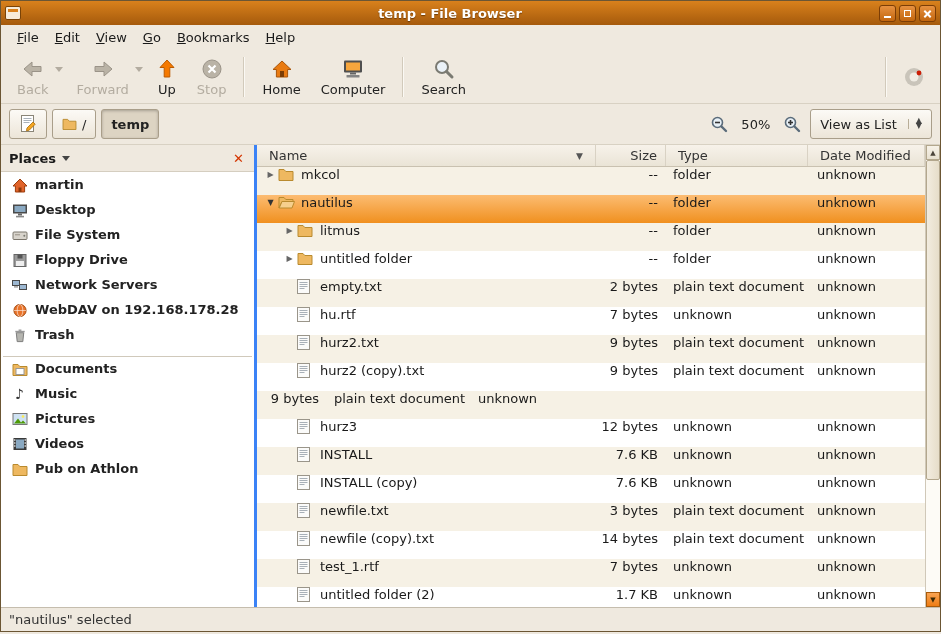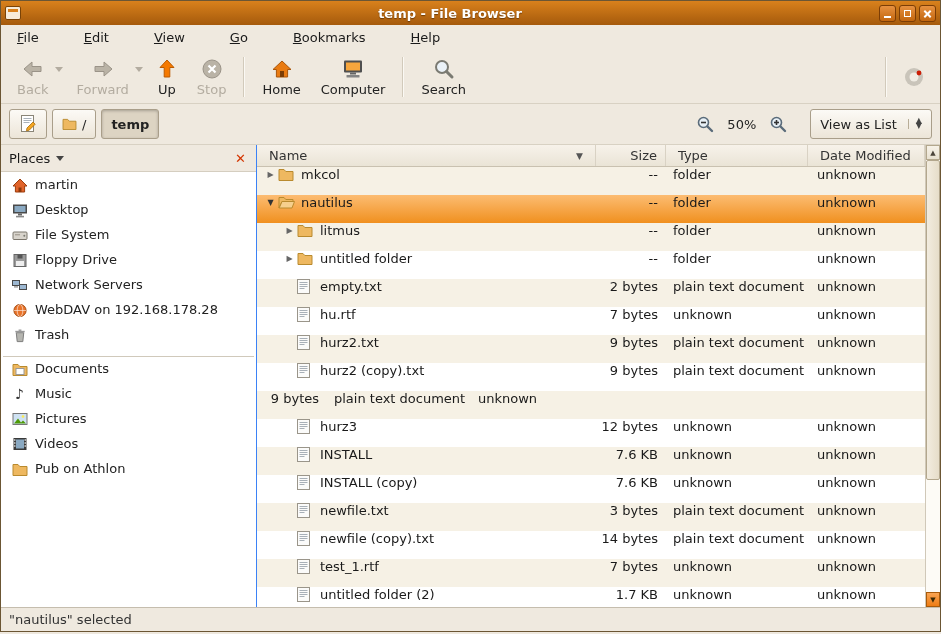--- a/index.html
+++ b/index.html
@@ -16,21 +16,21 @@
   .tb-buttons { display: flex; gap: 3px; }
   .wbtn { width: 17px; height: 17px; border: 1px solid #7c3d05; border-radius: 3px;
     background: linear-gradient(#e79140, #c2660e); position: relative; }
   .wbtn.min::after { content:""; position:absolute; left:4px; right:4px; bottom:3px; height:2px; background:#fff; }
   .wbtn.max::after { content:""; position:absolute; left:4px; right:4px; top:4px; bottom:4px; border:1.5px solid #fff; }
   .wbtn.close::before, .wbtn.close::after { content:""; position:absolute; left:3px; top:7px; width:9px; height:2px; background:#fff; }
   .wbtn.close::before { transform: rotate(45deg); }
   .wbtn.close::after { transform: rotate(-45deg); }
 
   
-  .menubar { height: 25px; flex: 0 0 25px; display: flex; align-items: center; padding-left: 8px; background:#efe9df;gap:29px; }
+  .menubar { height: 25px; flex: 0 0 25px; display: flex; align-items: center; padding-left: 8px; background:#efe9df; }
   .menu-item { display: inline-block; padding: 3px 8px; cursor: default; }
   .menu-item::first-letter { text-decoration: underline; }
 
   
   .toolbar { height: 54px; flex: 0 0 54px; display: flex; align-items: center; padding: 2px 6px; border-bottom: 1px solid #d8d1c3; background:#efe9df;justify-content:space-between; }
   .tb-btn { display: flex; flex-direction: column; align-items: center; justify-content: center; padding: 2px 10px; border-radius: 3px; }
   .tb-ico { height: 24px; display: flex; align-items: center; }
   .tb-lbl { font-size: 13px; margin-top: 1px; color: #222; }
   .tb-btn.disabled .tb-lbl { color: #b3aca0; }
   .tb-drop { width: 0; height: 0; border-left: 4px solid transparent; border-right: 4px solid transparent; border-top: 5px solid #b3aca0; margin: 0 4px 14px -4px; }
@@ -47,21 +47,21 @@
   .combo-spin { display: inline-flex; flex-direction: column; align-items: center; margin-left: 6px; padding-left: 7px; border-left: 1px solid #b8ad97; line-height: 0.62; }
   .combo-spin i { font-style: normal; font-size: 8px; color: #444; }
   .combo-spin i.up::before { content: "▲"; }
   .combo-spin i.dn::before { content: "▼"; }
   .locbar .spacer { flex: 1; }
 
   
   .main { flex: 1; display: flex; overflow: hidden; }
 
   
-  .sidebar { width: 256px; flex: 0 0 256px; background: #ffffff; border-right: 1px solid #3b82f6; display: flex; flex-direction: column; overflow: hidden; }
+  .sidebar { width: 256px; flex: 0 0 256px; background: #ffffff; border-right: 3px solid #3b82f6; display: flex; flex-direction: column; overflow: hidden; font-weight: bold; }
   .places-head { height: 27px; flex: 0 0 27px; background: #efe9df; border-bottom: 1px solid #d5cec0; display: flex; align-items: center; padding: 0 8px; }
   .places-label { display: flex; align-items: center; gap: 6px; }
   .places-caret { width: 0; height: 0; border-left: 4px solid transparent; border-right: 4px solid transparent; border-top: 5px solid #444; }
   .places-head .spacer { flex: 1; }
   .close-pane { color: #d43500; font-weight: bold; font-size: 13px; line-height: 1; padding: 2px; }
   .close-pane::before { content: "✕"; }
   .sb-items { padding-top: 5px; }
   .sb-item { height: 25px; display: flex; align-items: flex-start; gap: 7px; padding-left: 10px; color: #222; }
   .sb-item .ico { width: 17px; height: 16px; display: inline-flex; align-items: center; justify-content: center; }
   .sb-sep { border-top: 1px solid #d0c9bb; margin: 4px 2px; }
@@ -235,21 +235,21 @@
     </span>
     <span class="zoom-lvl">50%</span>
     <span class="flat-btn">
       <svg width="18" height="18" viewBox="0 0 18 18">
           <circle cx="7.5" cy="7.5" r="5" fill="#e8f0f6" stroke="#5a6b7a" stroke-width="1.6"></circle>
           <line x1="5" y1="7.5" x2="10" y2="7.5" stroke="#333" stroke-width="1.6"></line>
           <line x1="7.5" y1="5" x2="7.5" y2="10" stroke="#333" stroke-width="1.6"></line>
           <line x1="11.5" y1="11.5" x2="16" y2="16" stroke="#5a6b7a" stroke-width="2.4" stroke-linecap="round"></line>
         </svg>
     </span>
-    <span class="btn" style="margin-left:14px;">
+    <span class="btn" style="margin-left:0;">
       <span>View as List</span>
       <span class="combo-spin">
           <i class="up"></i>
           <i class="dn"></i>
         </span>
     </span>
   </div>
 
   <div class="main">
 

